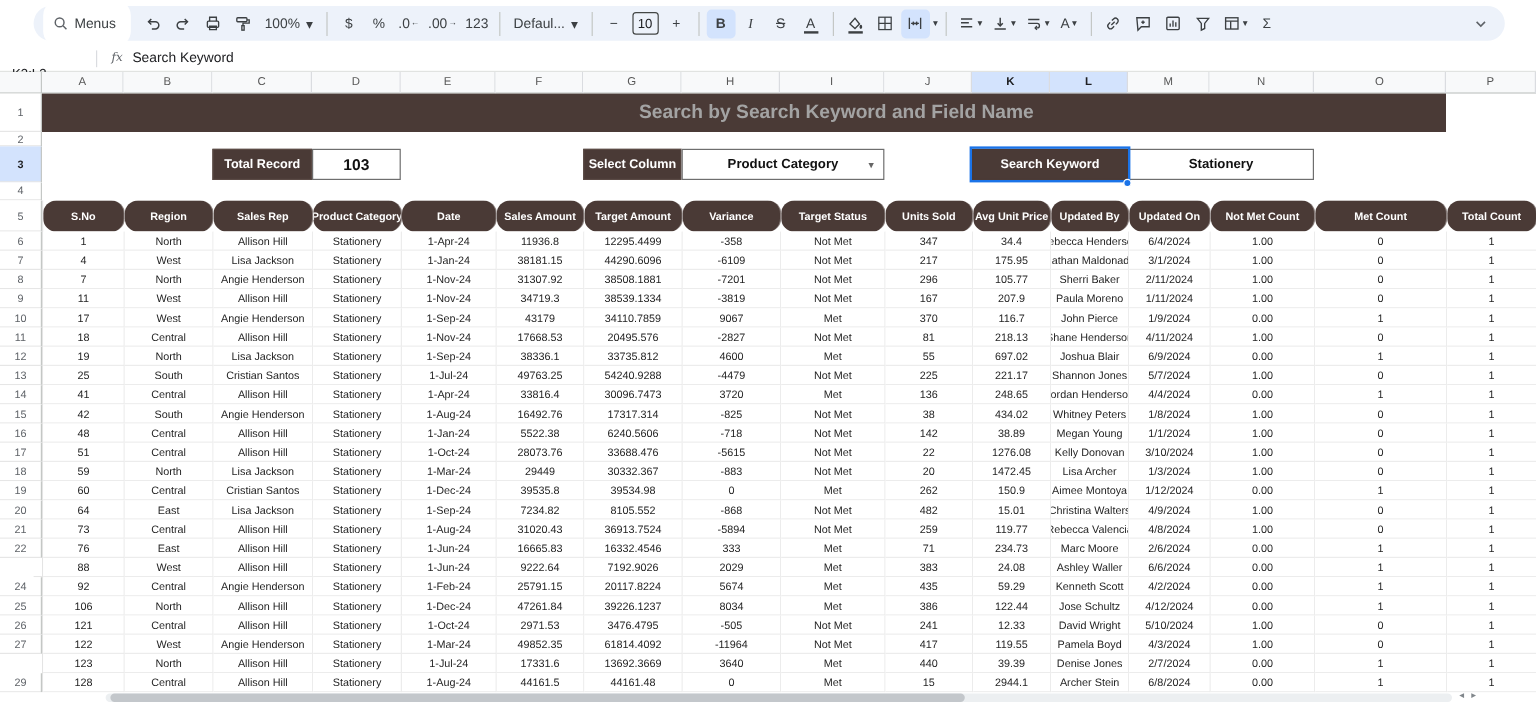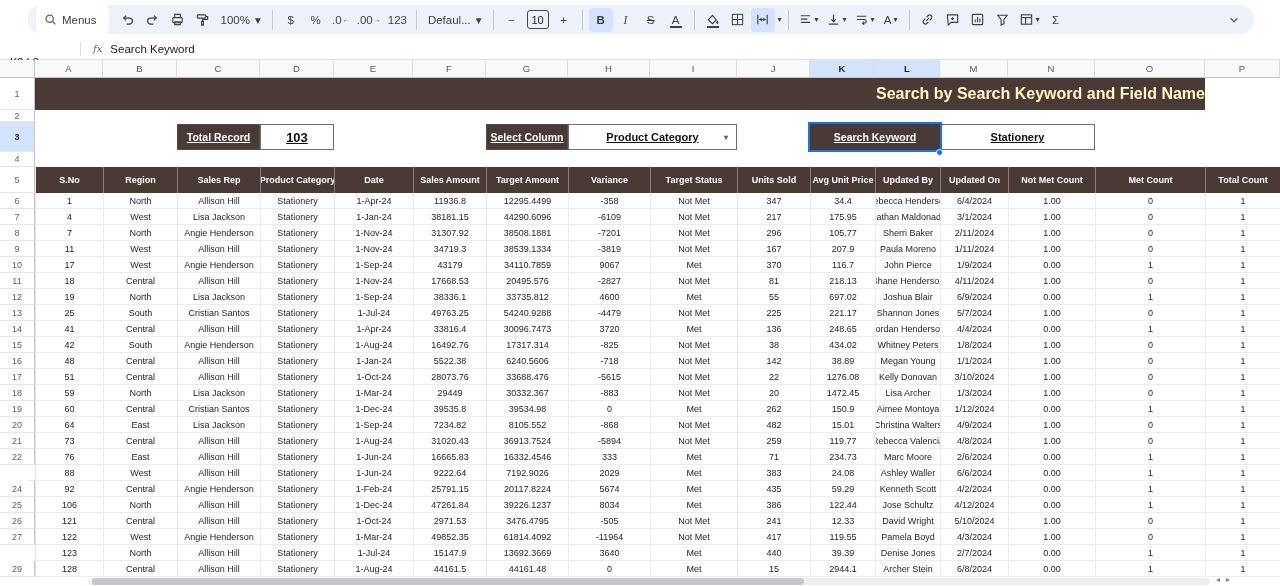--- a/index.html
+++ b/index.html
@@ -60,40 +60,40 @@
     align-items:center; justify-content:center; cursor:pointer; }
   .ch.sel { background:var(--sel-bg,#d3e3fd); color:#202124; font-weight:bold; }
   .gutter { position:absolute; left:0; top:18px; width:35px; }
   .rh { width:35px; border-right:1px solid #c4c7c5; border-bottom:1px solid #e6e6e6;
     background:#fff; font-size:9px; color:#5f6368; display:flex; align-items:center;
     justify-content:center; cursor:pointer; }
   .rh.sel { background:var(--sel-bg,#d3e3fd); color:#202124; font-weight:bold; }
 
   .canvas { position:absolute; left:0; top:0; width:1280px; height:526px; }
   .title-band { position:absolute; left:35px; top:18px; width:1170px; height:32px;
-    background:var(--brown,#4a3a36); color:#fef9c3; font-weight:bold; font-size:16px;
-    line-height:32px; text-align:right; padding-left:154px; }
+    background:var(--brown,#4a3a36); color:#a3a3a3; font-weight:bold; font-size:16px;
+    line-height:32px; text-align:center; padding-left:154px; }
 
   .ctl { position:absolute; height:26px; top:64px; display:flex; align-items:center;
-    justify-content:center; font-weight:bold;text-decoration:underline; }
+    justify-content:center; font-weight:bold; }
   .ctl-label { background:var(--brown,#4a3a36); color:#fff; font-size:10.5px;
     border:1px solid #5a4a45; }
   .ctl-value { background:#fff; color:#111; border:1px solid #6e6e6e; }
   .ctl-dd-caret { position:absolute; right:8px; font-size:8px; color:#666; }
 
   .sel-rect { position:absolute; left:808px; top:62px; width:134px; height:30px;
     border:2px solid var(--sel-blue,#1a73e8); pointer-events:none; }
   .fill-handle { position:absolute; left:936px; top:89px; width:7px; height:7px;
     border-radius:50%; background:var(--sel-blue,#1a73e8); border:1px solid #fff; }
 
   .datatable { position:absolute; left:35px; top:107px; display:grid;
     border-left:1px solid #e4e4e4; }
   .th { background:var(--brown,#4a3a36); color:#fff; font-weight:bold; font-size:9px;
     display:flex; align-items:center; justify-content:center;
-    border-right:1px solid rgba(255,255,255,0.35); white-space:nowrap; overflow:hidden; }
+    border-right:1px solid rgba(255,255,255,0.35); white-space:nowrap; overflow:hidden;border-radius:11px; }
   .td { background:#fff; color:#1f1f1f; font-size:9px; display:flex; align-items:center;
     justify-content:center; border-right:1px solid #ececec; border-bottom:1px solid #ececec;
     white-space:nowrap; overflow:hidden; cursor:cell; }
 
   .hscroll { position:absolute; left:0; top:517px; width:1280px; height:9px; background:#fff; }
   .hs-track { position:absolute; left:88px; right:70px; top:1px; height:7px;
     background:#eceff1; border-radius:4px; }
   .hs-thumb { position:absolute; left:4px; top:0; width:712px; height:7px;
     background:#c3c7cb; border-radius:4px; cursor:grab; }
   .hs-arrows { position:absolute; right:44px; top:-2px; font-size:8px; color:#80868b;
@@ -707,21 +707,21 @@
           <div class="td">Pamela Boyd</div>
           <div class="td">4/3/2024</div>
           <div class="td">1.00</div>
           <div class="td">0</div>
           <div class="td">1</div>
           <div class="td">123</div>
           <div class="td">North</div>
           <div class="td">Allison Hill</div>
           <div class="td">Stationery</div>
           <div class="td">1-Jul-24</div>
-          <div class="td">15147.9</div>
+          <div class="td">17331.6</div>
           <div class="td">13692.3669</div>
           <div class="td">3640</div>
           <div class="td">Met</div>
           <div class="td">440</div>
           <div class="td">39.39</div>
           <div class="td">Denise Jones</div>
           <div class="td">2/7/2024</div>
           <div class="td">0.00</div>
           <div class="td">1</div>
           <div class="td">1</div>

